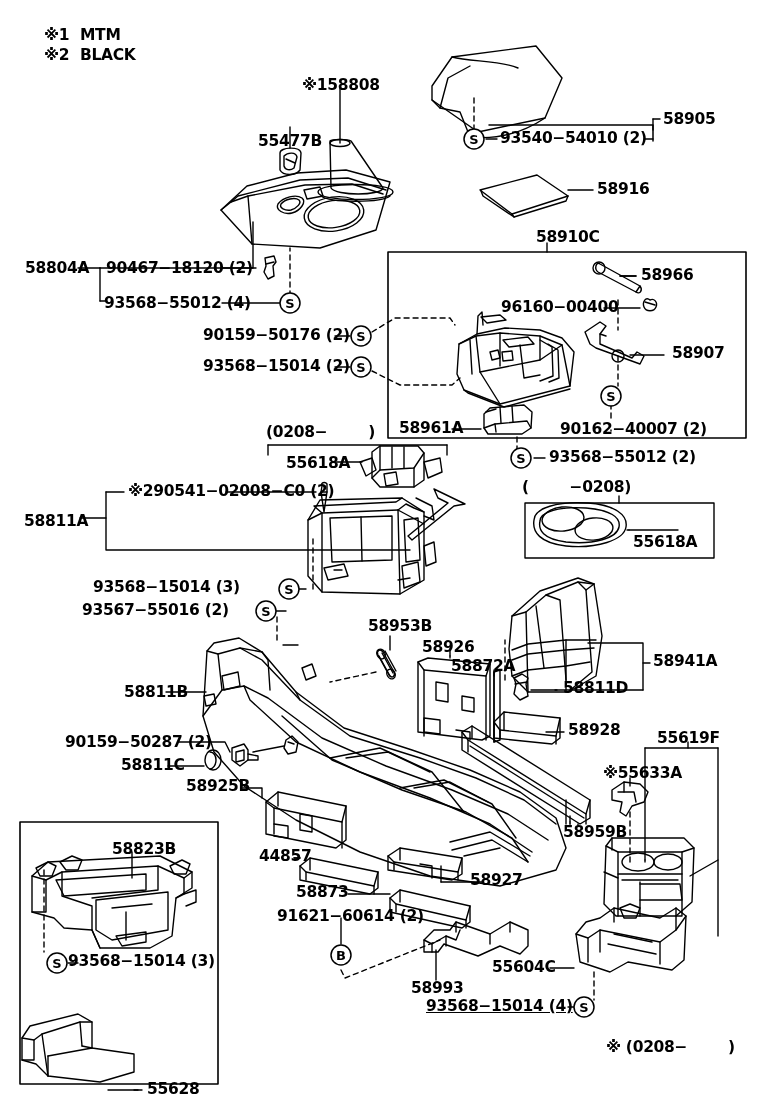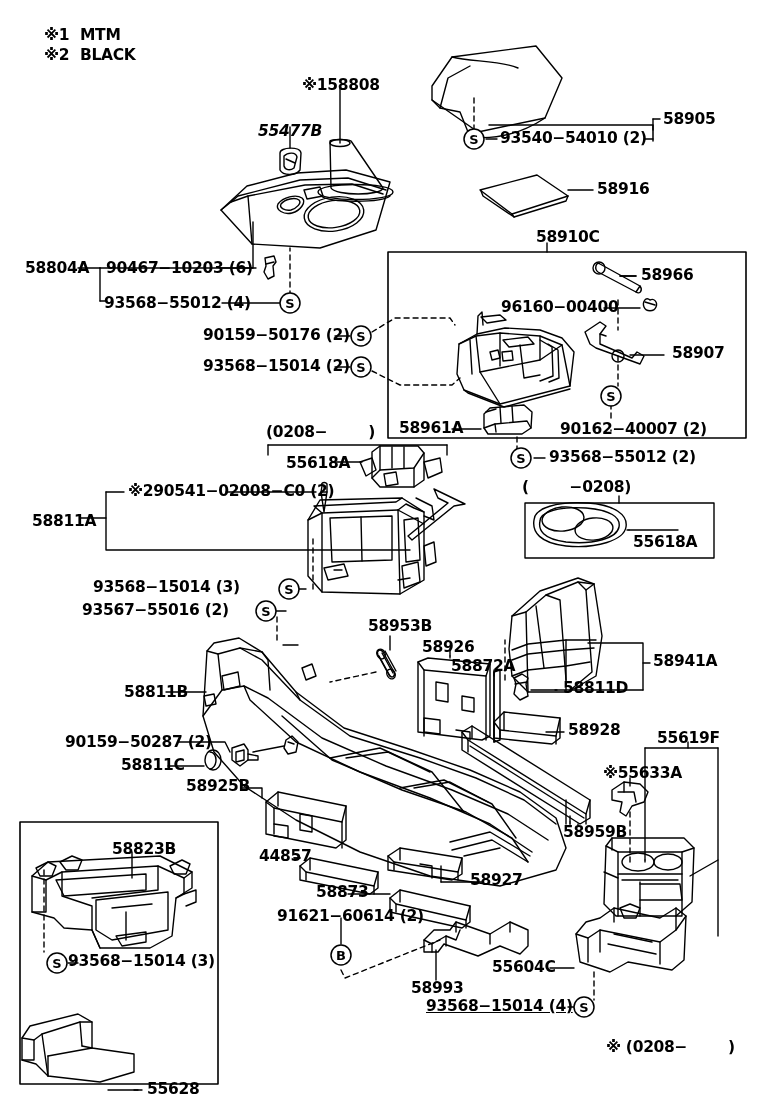--- a/index.html
+++ b/index.html
@@ -475,42 +475,42 @@
     <path d="M134,1090 L142,1090"></path>
     <path d="M108,1090 L138,1090"></path>
   </svg>
 
   <div class="lbl s15" style="left:44px;top:28px;">※1</div>
   <div class="lbl s15" style="left:80px;top:28px;">MTM</div>
   <div class="lbl s15" style="left:44px;top:48px;">※2</div>
   <div class="lbl s15" style="left:80px;top:48px;">BLACK</div>
 
   <div class="lbl s15" style="left:302px;top:78px;">※158808</div>
-  <div class="lbl s15" style="left:258px;top:124px;font-style:italic;">55477B</div>
+  <div class="lbl s15" style="left:258px;top:134px;">55477B</div>
   <div class="lbl s15" style="left:663px;top:112px;">58905</div>
   <div class="lbl s15" style="left:500px;top:131px;">93540−54010 (2)</div>
   <div class="lbl s15" style="left:597px;top:182px;">58916</div>
   <div class="lbl s15" style="left:536px;top:230px;">58910C</div>
   <div class="lbl s15" style="left:641px;top:268px;">58966</div>
   <div class="lbl s15" style="left:501px;top:300px;">96160−00400</div>
   <div class="lbl s15" style="left:672px;top:346px;">58907</div>
 
   <div class="lbl s15" style="left:25px;top:261px;">58804A</div>
-  <div class="lbl s15" style="left:106px;top:261px;">90467−10203 (6)</div>
+  <div class="lbl s15" style="left:106px;top:261px;">90467−18120 (2)</div>
   <div class="lbl s15" style="left:104px;top:296px;">93568−55012 (4)</div>
   <div class="lbl s15" style="left:203px;top:328px;">90159−50176 (2)</div>
   <div class="lbl s15" style="left:203px;top:359px;">93568−15014 (2)</div>
   <div class="lbl s15" style="left:399px;top:421px;">58961A</div>
   <div class="lbl s15" style="left:560px;top:422px;">90162−40007 (2)</div>
   <div class="lbl s15" style="left:549px;top:450px;">93568−55012 (2)</div>
 
   <div class="lbl s15" style="left:266px;top:425px;">(0208−        )</div>
   <div class="lbl s15" style="left:286px;top:456px;">55618A</div>
   <div class="lbl s15" style="left:128px;top:484px;">※290541−02008−C0 (2)</div>
-  <div class="lbl s15" style="left:32px;top:514px;text-align:center;">58811A</div>
+  <div class="lbl s15" style="left:24px;top:514px;text-align:center;">58811A</div>
   <div class="lbl s15" style="left:522px;top:480px;">(        −0208)</div>
   <div class="lbl s15" style="left:633px;top:535px;">55618A</div>
 
   <div class="lbl s15" style="left:93px;top:580px;">93568−15014 (3)</div>
   <div class="lbl s15" style="left:82px;top:603px;">93567−55016 (2)</div>
   <div class="lbl s15" style="left:368px;top:619px;">58953B</div>
   <div class="lbl s15" style="left:422px;top:640px;">58926</div>
   <div class="lbl s15" style="left:451px;top:659px;">58872A</div>
   <div class="lbl s15" style="left:653px;top:654px;">58941A</div>
   <div class="lbl s15" style="left:563px;top:681px;">58811D</div>
@@ -518,21 +518,21 @@
   <div class="lbl s15" style="left:568px;top:723px;">58928</div>
   <div class="lbl s15" style="left:657px;top:731px;">55619F</div>
   <div class="lbl s15" style="left:65px;top:735px;">90159−50287 (2)</div>
   <div class="lbl s15" style="left:121px;top:758px;">58811C</div>
   <div class="lbl s15" style="left:603px;top:766px;">※55633A</div>
   <div class="lbl s15" style="left:186px;top:779px;">58925B</div>
   <div class="lbl s15" style="left:563px;top:825px;">58959B</div>
 
   <div class="lbl s15" style="left:112px;top:842px;">58823B</div>
   <div class="lbl s15" style="left:259px;top:849px;">44857</div>
-  <div class="lbl s15" style="left:316px;top:885px;">58873</div>
+  <div class="lbl s15" style="left:296px;top:885px;">58873</div>
   <div class="lbl s15" style="left:470px;top:873px;">58927</div>
   <div class="lbl s15" style="left:277px;top:909px;">91621−60614 (2)</div>
   <div class="lbl s15" style="left:492px;top:960px;text-align:center;">55604C</div>
   <div class="lbl s15" style="left:68px;top:954px;">93568−15014 (3)</div>
   <div class="lbl s15" style="left:411px;top:981px;">58993</div>
   <div class="lbl s15" style="left:426px;top:999px;text-decoration:underline;">93568−15014 (4)</div>
   <div class="lbl s15" style="left:147px;top:1082px;text-align:right;">55628</div>
   <div class="lbl s15" style="left:606px;top:1040px;">※ (0208−        )</div>
   <div class="lbl s16" style="left:668px;top:1124px;">581167−F</div>
 

